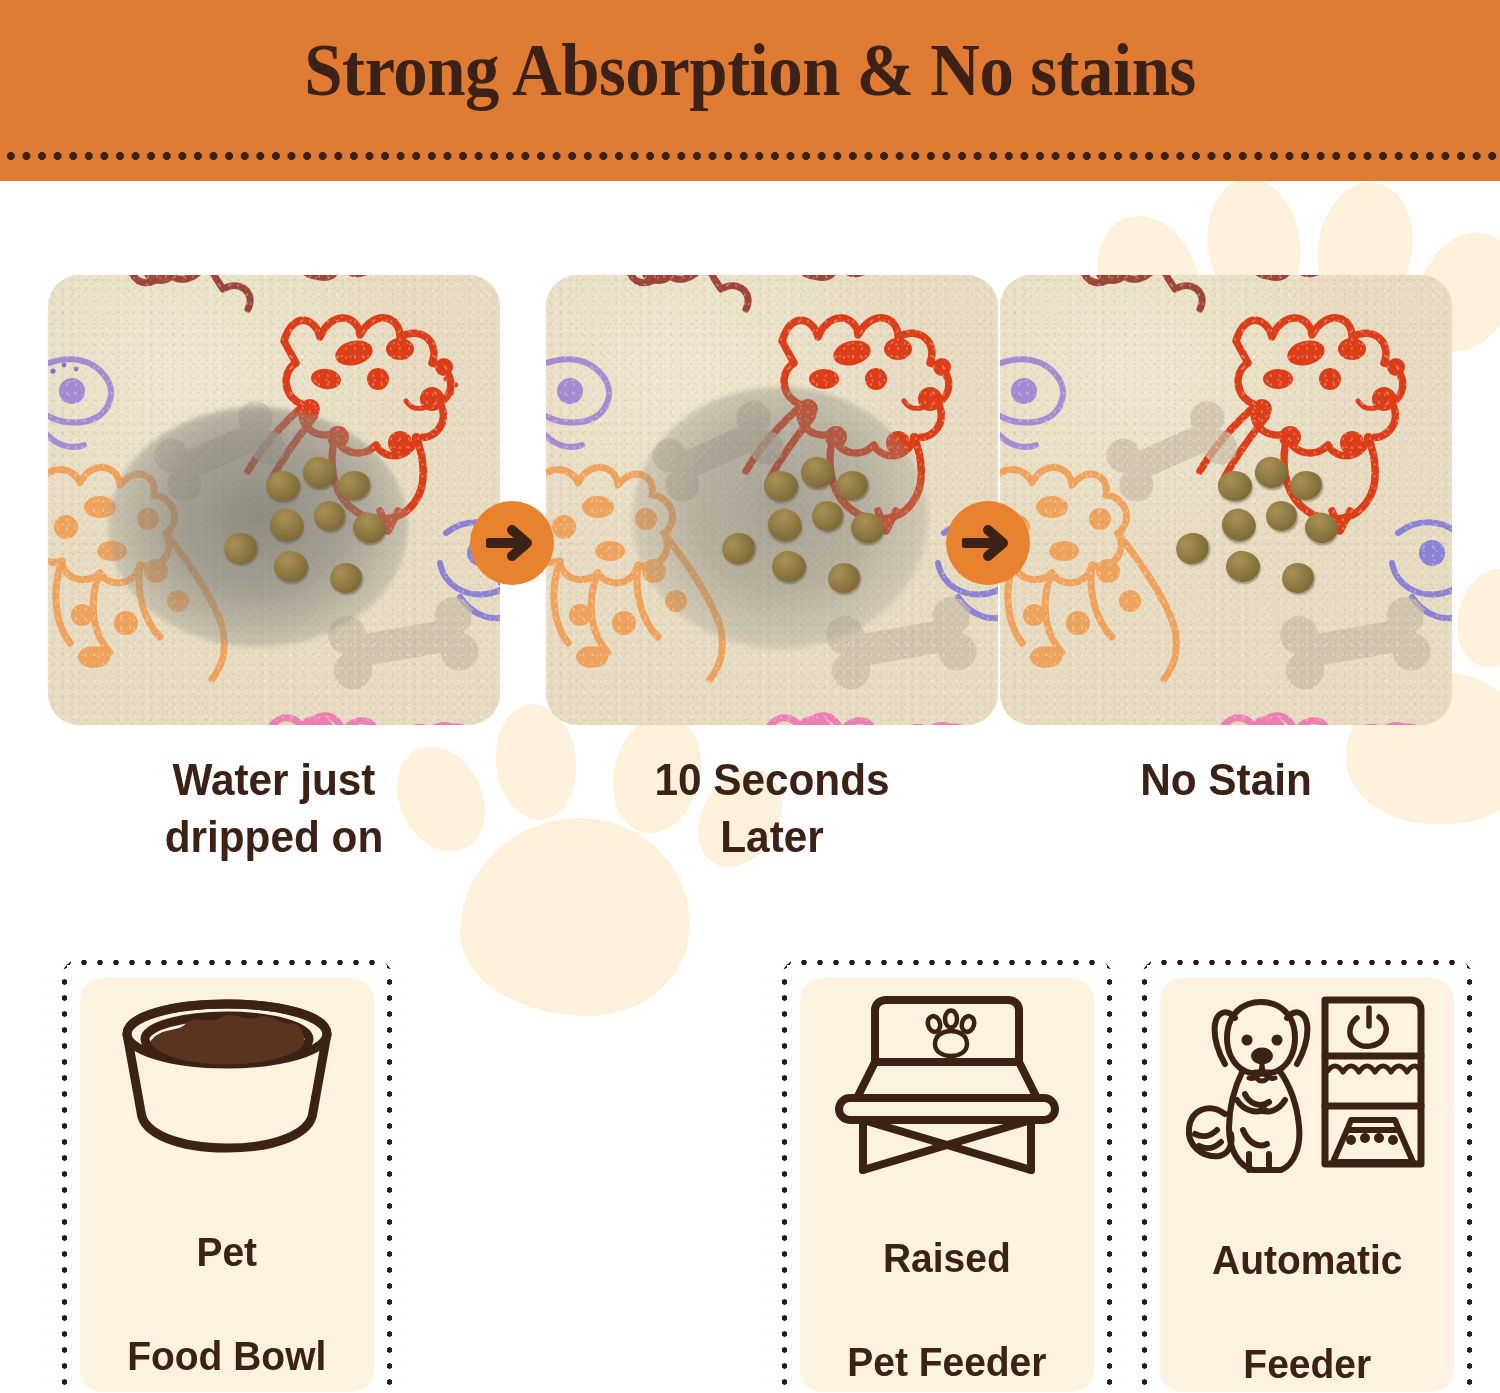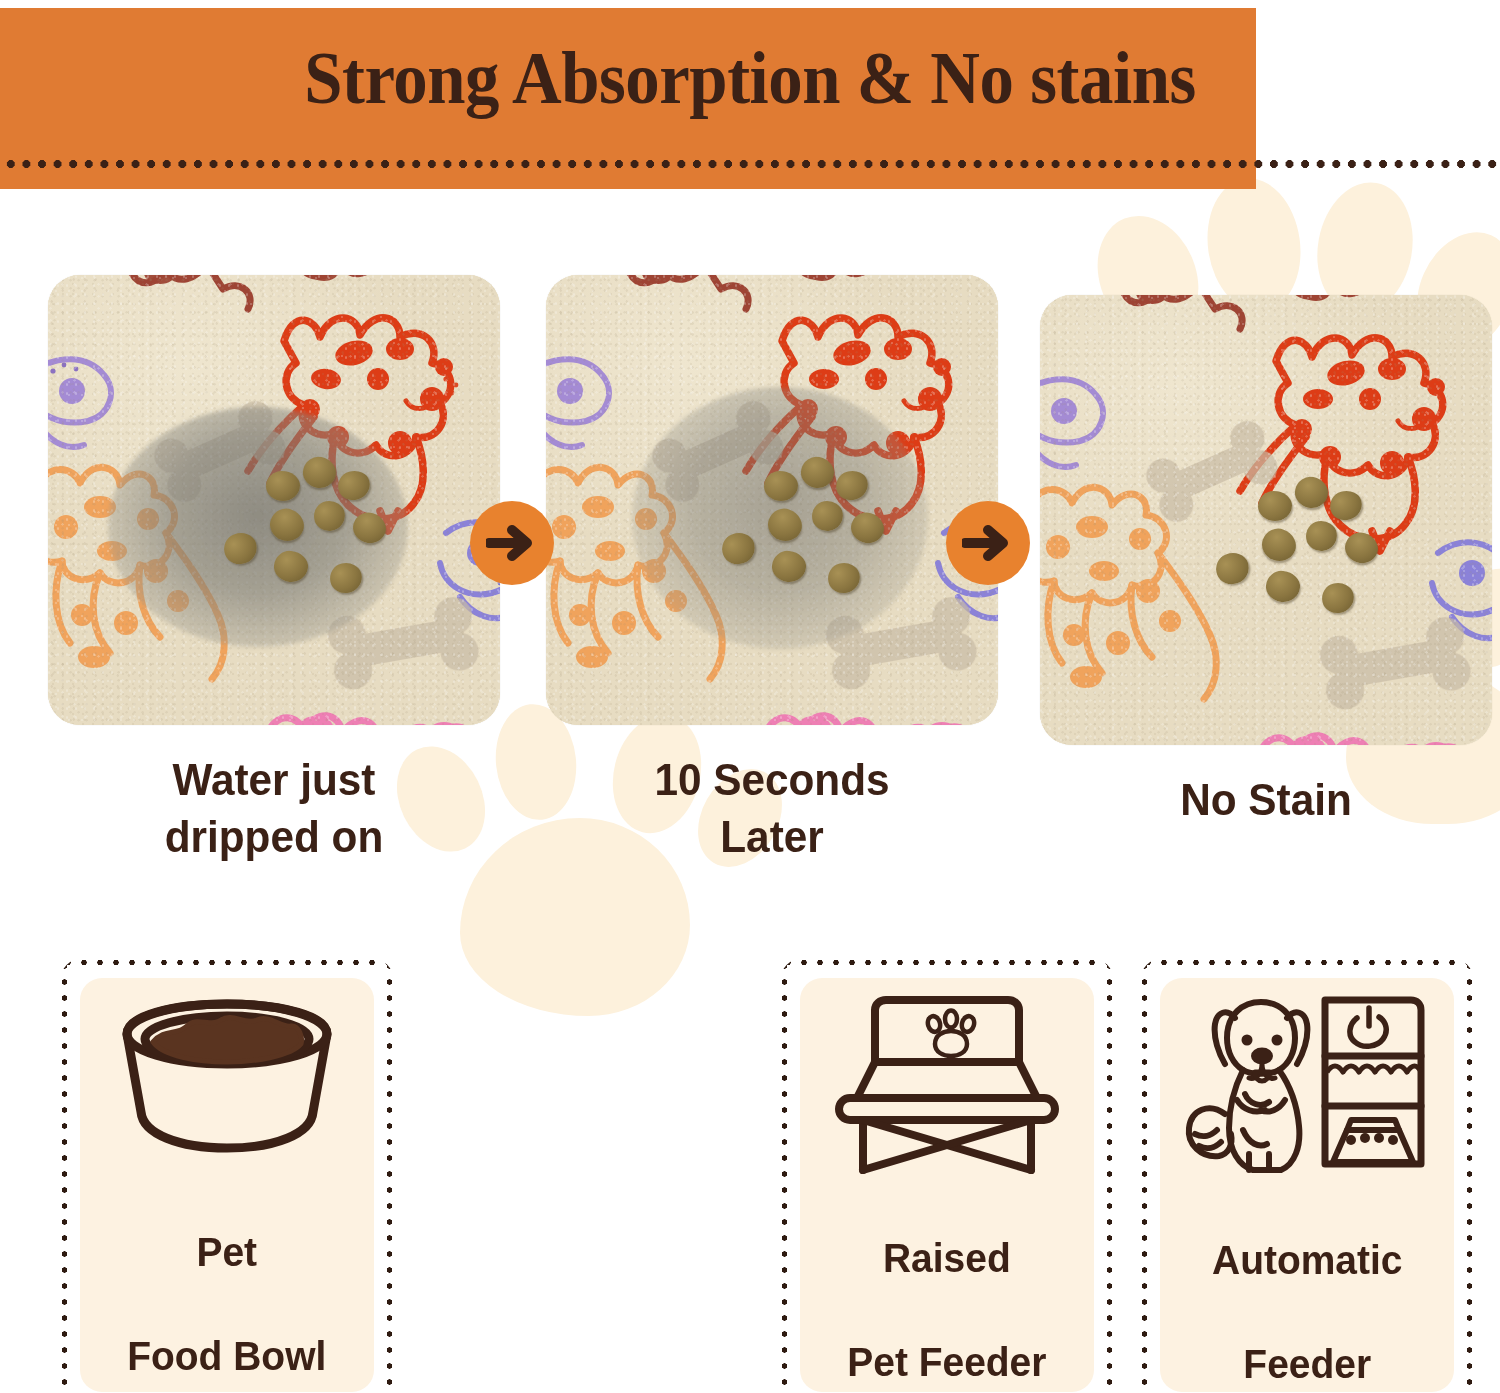--- a/index.html
+++ b/index.html
@@ -32,25 +32,24 @@
   .paw .toe {
     position: absolute;
     background: #FDF1DC;
     border-radius: 50%;
   }
 
   
   #header-band {
     position: absolute;
     left: 0; top: 0;
-    width: 1256px;
+    width: 1500px;
     height: 181px;
     background: #E07B33;
     z-index: 5;
-    margin-top: 8px;
   }
   #header-title {
     position: absolute;
     left: 0; top: 28px;
     width: 1500px;
     text-align: center;
     font-family: "Liberation Serif", "DejaVu Serif", serif;
     font-weight: bold;
     font-size: 74px;
     line-height: 84px;
@@ -79,21 +78,21 @@
     height: 750px;
     z-index: 3;
   }
   .demo-item {
     position: absolute;
     top: 94px;
     width: 452px;
   }
   .demo-item.i0 { left: 48px; }
   .demo-item.i1 { left: 546px; }
-  .demo-item.i2 { left: 1040px; margin-top: 20px; }
+  .demo-item.i2 { left: 1000px; }
 
   .photo {
     position: relative;
     width: 452px;
     height: 450px;
     border-radius: 32px;
     overflow: hidden;
     background: #E9DFC6;
     box-shadow: 0 0 0 1px rgba(0,0,0,0.02);
   }

